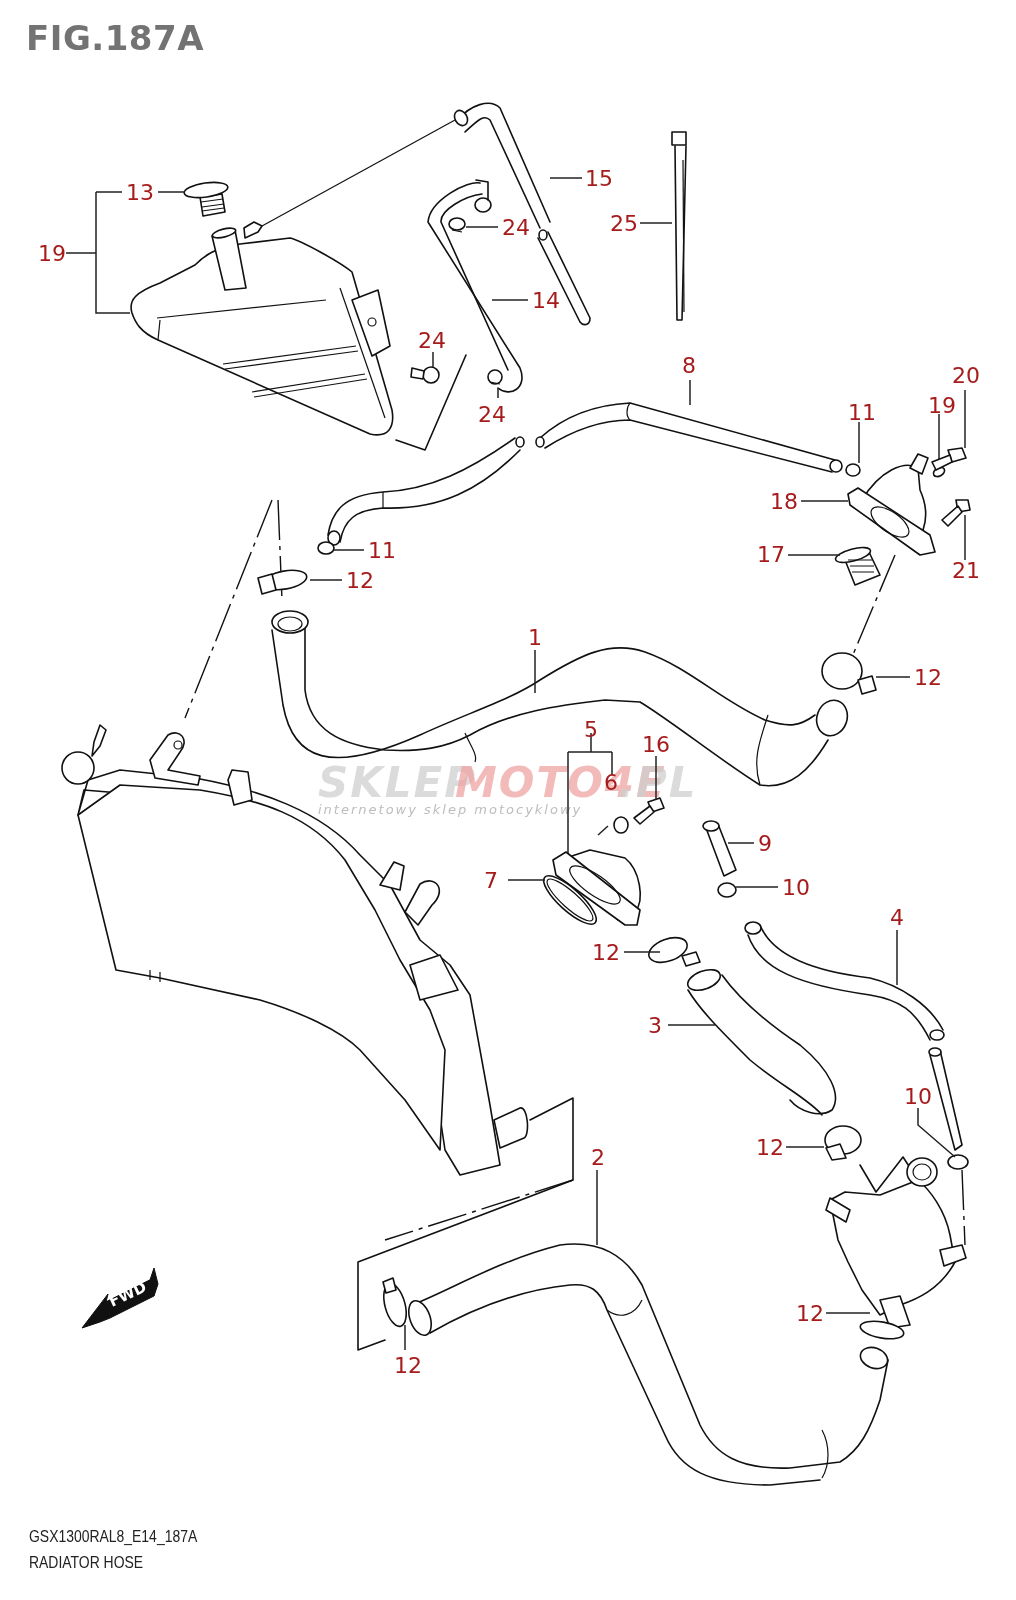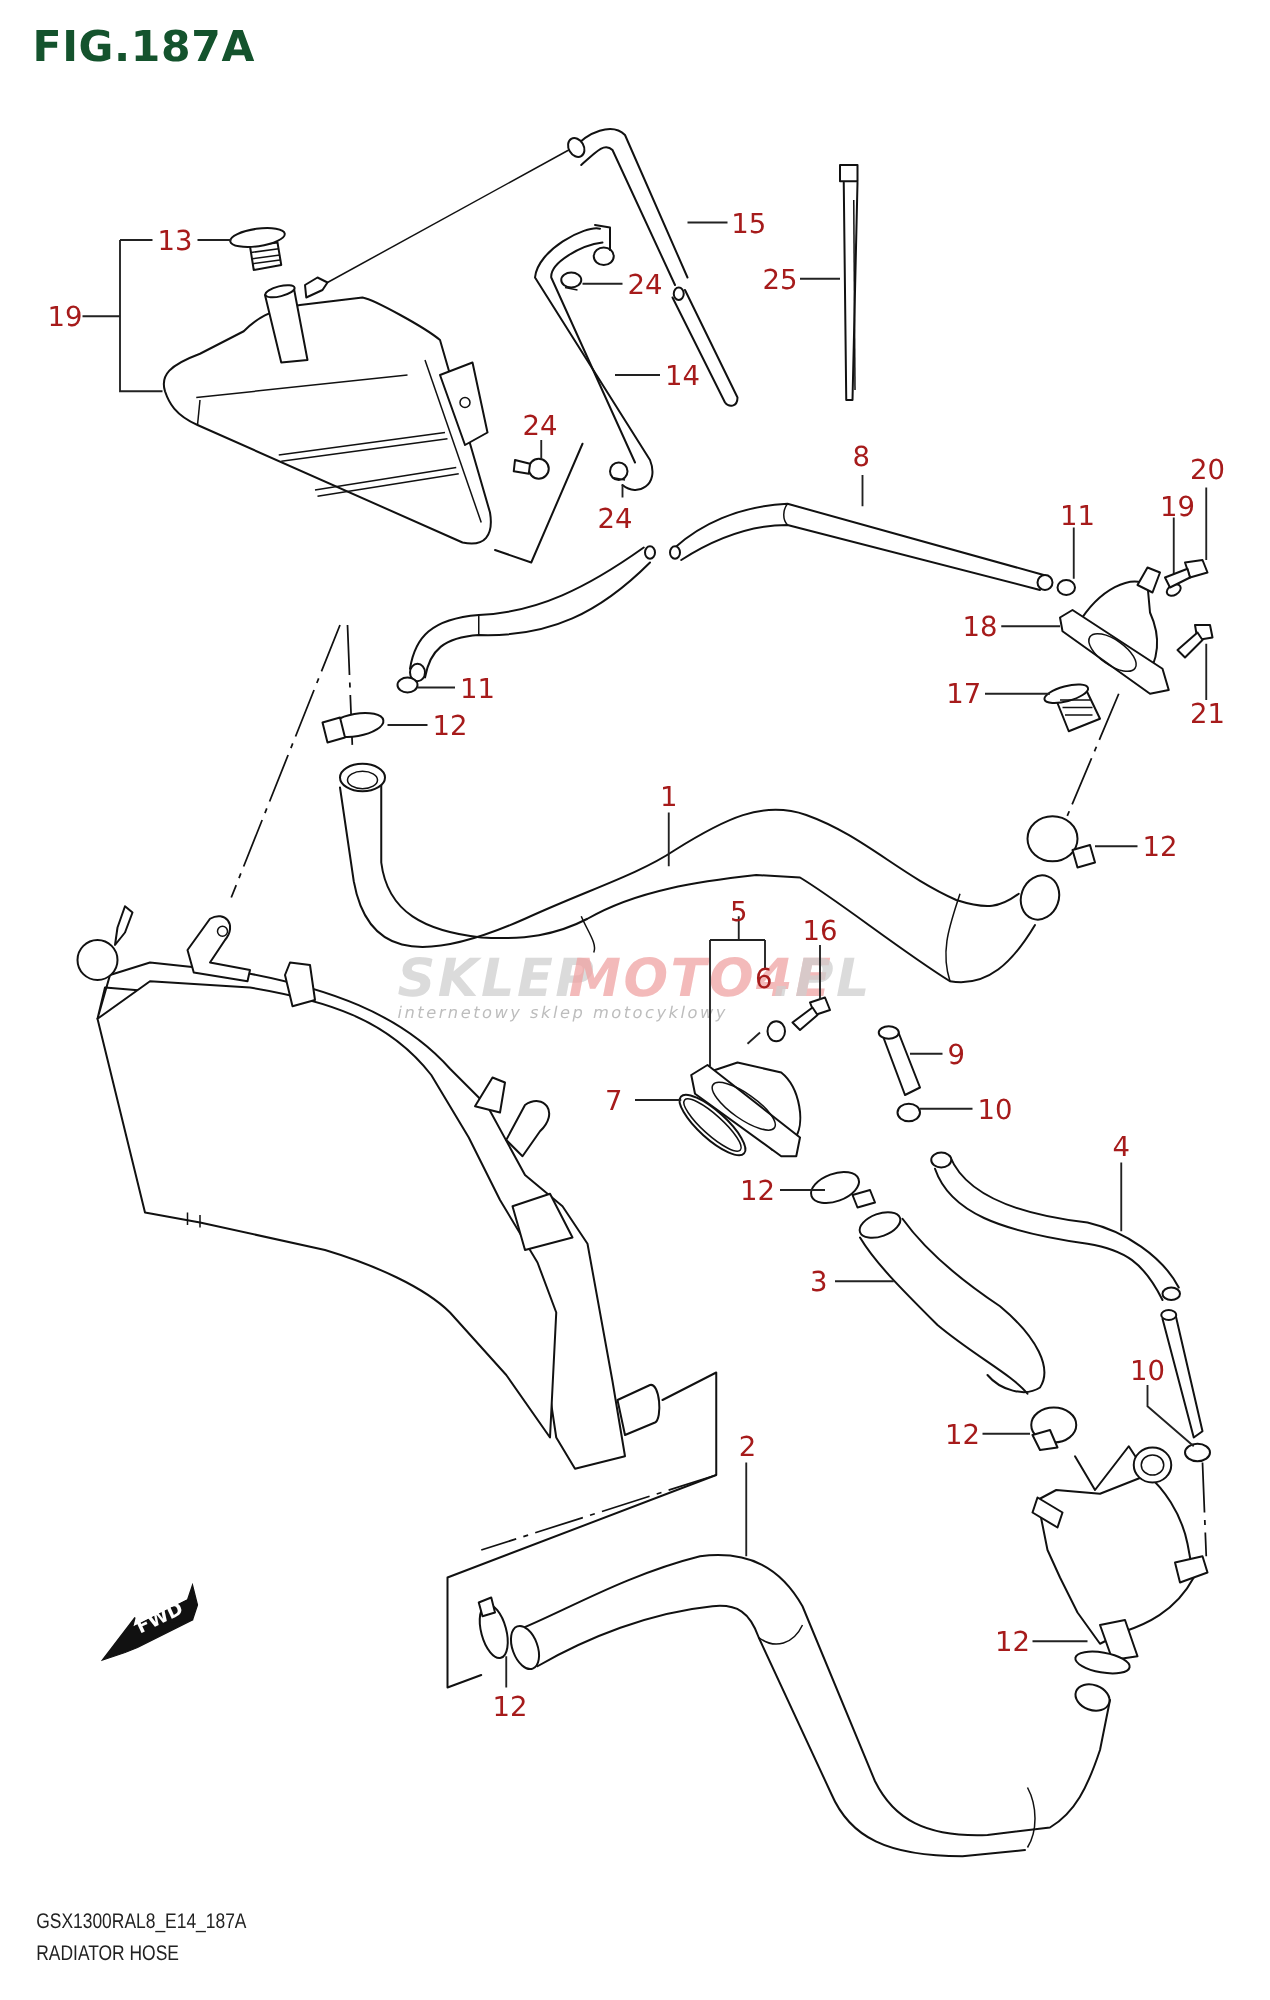--- a/index.html
+++ b/index.html
@@ -1,17 +1,17 @@
 <!DOCTYPE html>
 <html><head>
 <meta charset="utf-8">
 <style>
   html, body { margin: 0; padding: 0; background: #ffffff; }
   body { width: 1016px; height: 1600px; position: relative; overflow: hidden; font-family: "Liberation Sans", sans-serif; }
-  #fig-title { position: absolute; left: 26px; top: 18px; font-family: "DejaVu Sans", sans-serif; font-weight: bold; font-size: 34px; color: #14532d; letter-spacing: 0.5px; }
+  #fig-title { position: absolute; left: 26px; top: 18px; font-family: "DejaVu Sans", sans-serif; font-weight: bold; font-size: 34px; color: #737373; letter-spacing: 0.5px; }
   #footer-code { position: absolute; left: 29px; top: 1527px; font-family: "Liberation Sans", sans-serif; font-size: 17px; color: #222; transform: scaleX(0.82); transform-origin: left; }
   #footer-name { position: absolute; left: 29px; top: 1553px; font-family: "Liberation Sans", sans-serif; font-size: 17px; color: #222; transform: scaleX(0.82); transform-origin: left; }
   svg#diagram { position: absolute; left: 0; top: 0; }
   .ln { fill: none; stroke: #111; stroke-width: 1.6; stroke-linejoin: round; stroke-linecap: round; }
   .thin { fill: none; stroke: #111; stroke-width: 1.2; }
   .lead { fill: none; stroke: #222; stroke-width: 1.5; }
   .dash { fill: none; stroke: #111; stroke-width: 1.4; stroke-dasharray: 40 6 4 6; }
   .part { fill: #fff; stroke: #111; stroke-width: 1.6; stroke-linejoin: round; }
   .callout { font-family: "DejaVu Sans", sans-serif; font-size: 22px; fill: #a61b1b; }
   .wm1 { font-family: "DejaVu Sans", sans-serif; font-weight: bold; font-style: italic; font-size: 42px; fill: #cfcfcf; opacity: 0.75; letter-spacing: 2px; }

